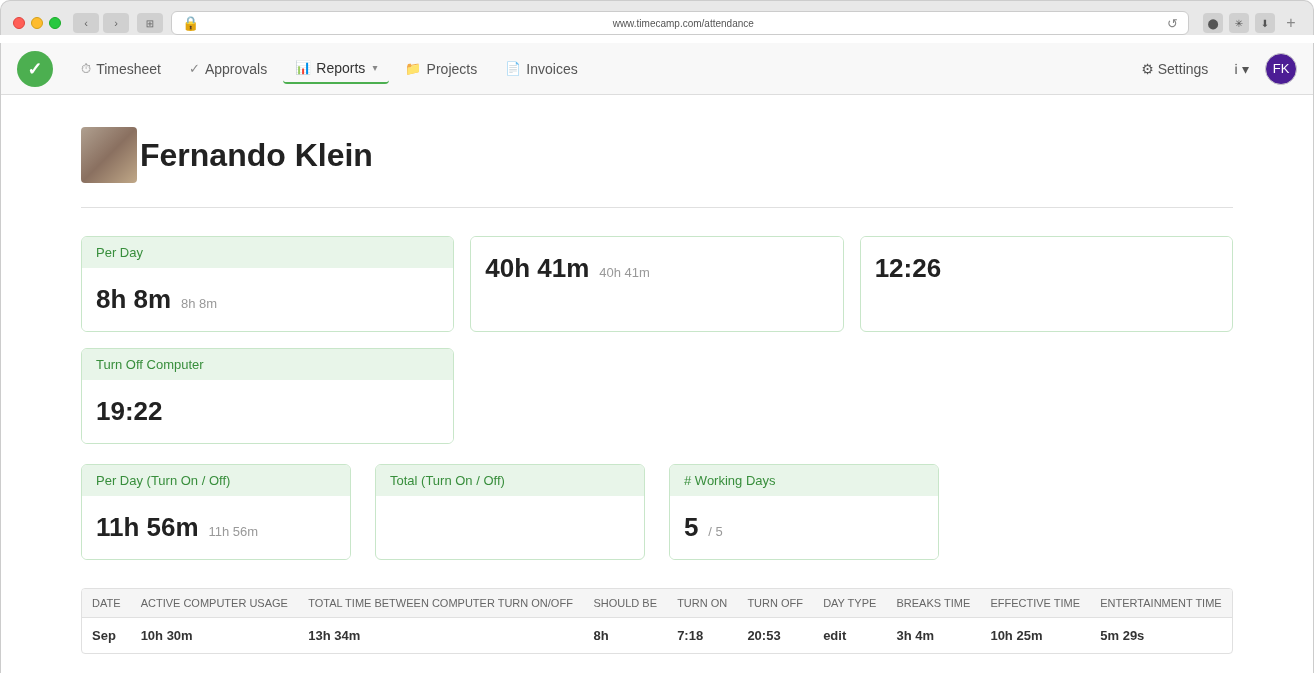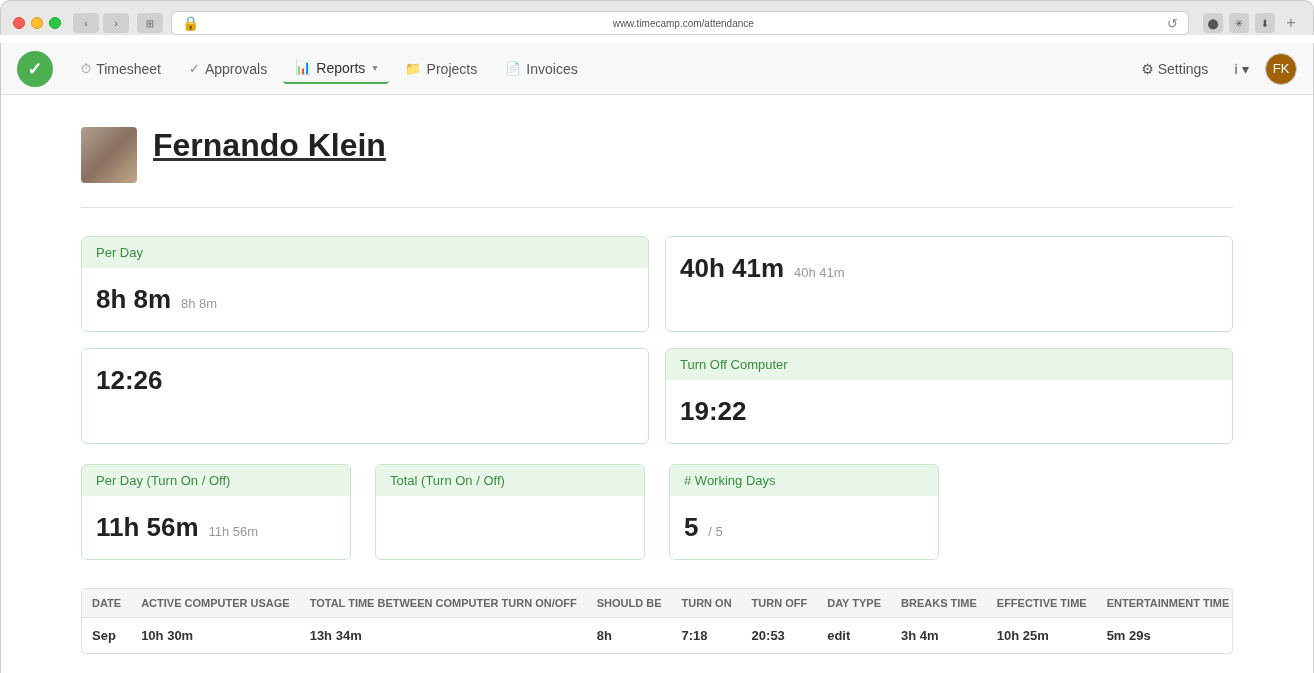--- a/index.html
+++ b/index.html
@@ -103,58 +103,57 @@
       padding: 5px 10px; color: #555; font-size: 14px; cursor: pointer;
     }
     .info-btn {
       display: flex; align-items: center; gap: 4px;
       padding: 5px 8px; color: #555; font-size: 14px; cursor: pointer;
     }
     .avatar-btn {
       width: 32px; height: 32px; border-radius: 50%; overflow: hidden;
       cursor: pointer; border: 1px solid #ccc;
       display: flex; align-items: center; justify-content: center;
-      background: #a16207; color: white; font-size: 13px;
+      background: #4c1d95; color: white; font-size: 13px;
     }
 
     
     .main-content {
       background: #fff;
       padding: 32px 80px;
       min-height: 560px;
     }
 
     
     .profile-header {
       display: flex;
-      align-items: flex-start;
-      gap: 16px;
+      align-items: center;
+      gap: 3px;
       margin-bottom: 24px;
-      text-decoration: underline;
     }
     .profile-avatar {
       width: 56px; height: 56px; border-radius: 4px;
       overflow: hidden; background: #aaa;
       display: flex; align-items: center; justify-content: center;
     }
     .profile-avatar-inner {
       width: 100%; height: 100%;
       background: linear-gradient(135deg, #b0a090 0%, #8a7060 50%, #c0a888 100%);
     }
     .profile-name {
       font-size: 32px; font-weight: bold; color: #222;
     }
     .profile-divider {
       border: none; border-top: 1px solid #e0e0e0; margin-bottom: 28px;
     }
 
     
     .stats-grid {
       display: grid;
-      grid-template-columns: repeat(2, 1fr);
+      grid-template-columns: repeat(3, 1fr);
       gap: 16px;
       margin-bottom: 20px;
     }
 
     .stat-card {
       border: 1px solid #c8e6c9;
       border-radius: 6px;
       overflow: hidden;
     }
     .stat-card-header {
@@ -187,21 +186,21 @@
       width: 100%;
       border-collapse: collapse;
       font-size: 13px;
     }
     .data-table th {
       background: #f5f5f5;
       border-bottom: 1px solid #e0e0e0;
       padding: 8px 10px;
       text-align: left;
       font-size: 11px;
-      font-weight: 700;
+      font-weight: 400;
       color: #666;
       text-transform: uppercase;
       white-space: nowrap;
     }
     .data-table td {
       padding: 10px 10px;
       border-bottom: 1px solid #f0f0f0;
       white-space: nowrap;
       color: #333;
     }

